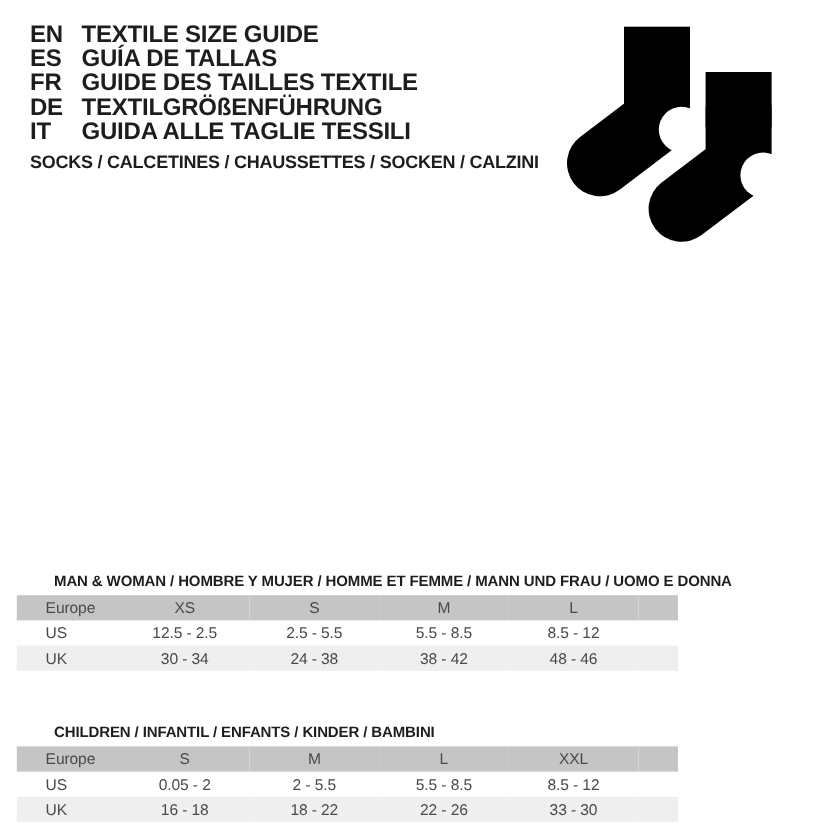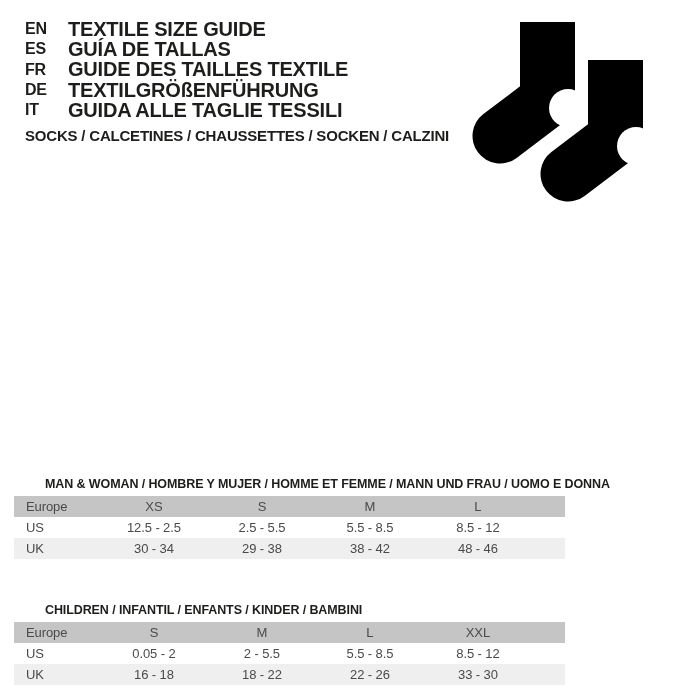--- a/index.html
+++ b/index.html
@@ -3,21 +3,21 @@
 <meta charset="utf-8">
 <style>
   html,body{margin:0;padding:0;background:#fff;}
   .canvas{
     position:relative;width:700px;height:700px;background:var(--background,#fff);
     font-family:"Liberation Sans",sans-serif;overflow:hidden;
   }
   
   .lang-block{position:absolute;top:19px;left:25px;}
   .lang-row{display:flex;height:20.3px;align-items:center;}
-  .lang-code{width:43px;font-weight:bold;font-size:16px;letter-spacing:-0.2px;color:var(--title,#1d1d1b);}
+  .lang-code{width:43px;font-weight:bold;font-size:20px;letter-spacing:-0.2px;color:var(--title,#1d1d1b);}
   .lang-label{font-weight:bold;font-size:20px;letter-spacing:-0.2px;color:var(--title,#1d1d1b);white-space:nowrap;}
   .category-line{
     position:absolute;top:127px;left:25px;font-weight:bold;font-size:15px;
     letter-spacing:-0.2px;color:var(--title,#1d1d1b);white-space:nowrap;
   }
   
   .socks{position:absolute;top:22px;left:470px;width:190px;height:185px;}
   
   .table-block{position:absolute;left:14px;width:551px;}
   .table-block.adults{top:477px;}
@@ -27,21 +27,21 @@
     letter-spacing:-0.1px;color:var(--title,#1d1d1b);white-space:nowrap;margin-left:31px;
   }
   table.size{width:100%;border-collapse:collapse;table-layout:fixed;}
   table.size col.c0{width:15.6%;}
   table.size col.cv{width:19.6%;}
   table.size col.cs{width:6%;}
   table.size th,table.size td{
     height:21px;padding:0;font-size:13px;font-weight:normal;letter-spacing:-0.1px;
     color:var(--cell-text,#4a4a49);text-align:center;vertical-align:middle;white-space:nowrap;
   }
-  table.size th:first-child,table.size td:first-child{text-align:left;padding-left:12px;}
+  table.size th:first-child,table.size td:first-child{text-align:left;padding-left:24px;}
   tr.head{background:var(--header-row,#c5c5c5);}
   tr.alt{background:var(--alt-row,#efefef);margin-top:25px;}
 </style>
 </head>
 <body>
 
 <div class="canvas">
 
   <div class="lang-block">
     <div class="lang-row">
@@ -104,21 +104,21 @@
           <td>US</td>
           <td>12.5 - 2.5</td>
           <td>2.5 - 5.5</td>
           <td>5.5 - 8.5</td>
           <td>8.5 - 12</td>
           <td></td>
         </tr>
         <tr class="alt">
           <td>UK</td>
           <td>30 - 34</td>
-          <td>29 - 38</td>
+          <td>24 - 38</td>
           <td>38 - 42</td>
           <td>48 - 46</td>
           <td></td>
         </tr>
       </tbody>
     </table>
   </div>
 
   <div class="table-block children">
     <div class="table-title">CHILDREN / INFANTIL / ENFANTS / KINDER / BAMBINI</div>

